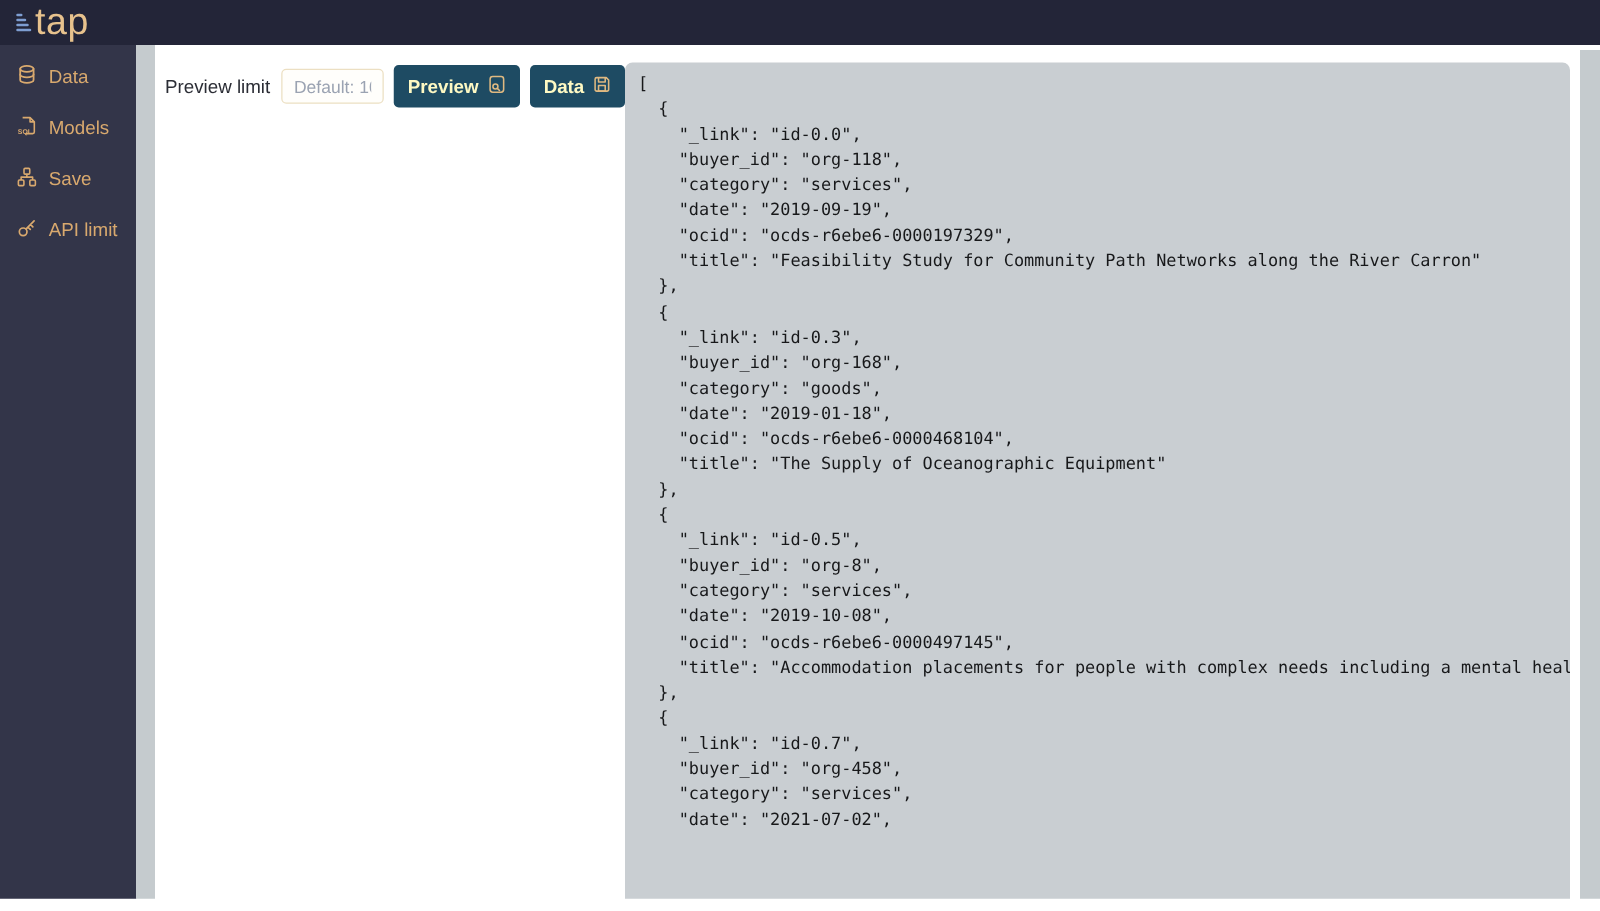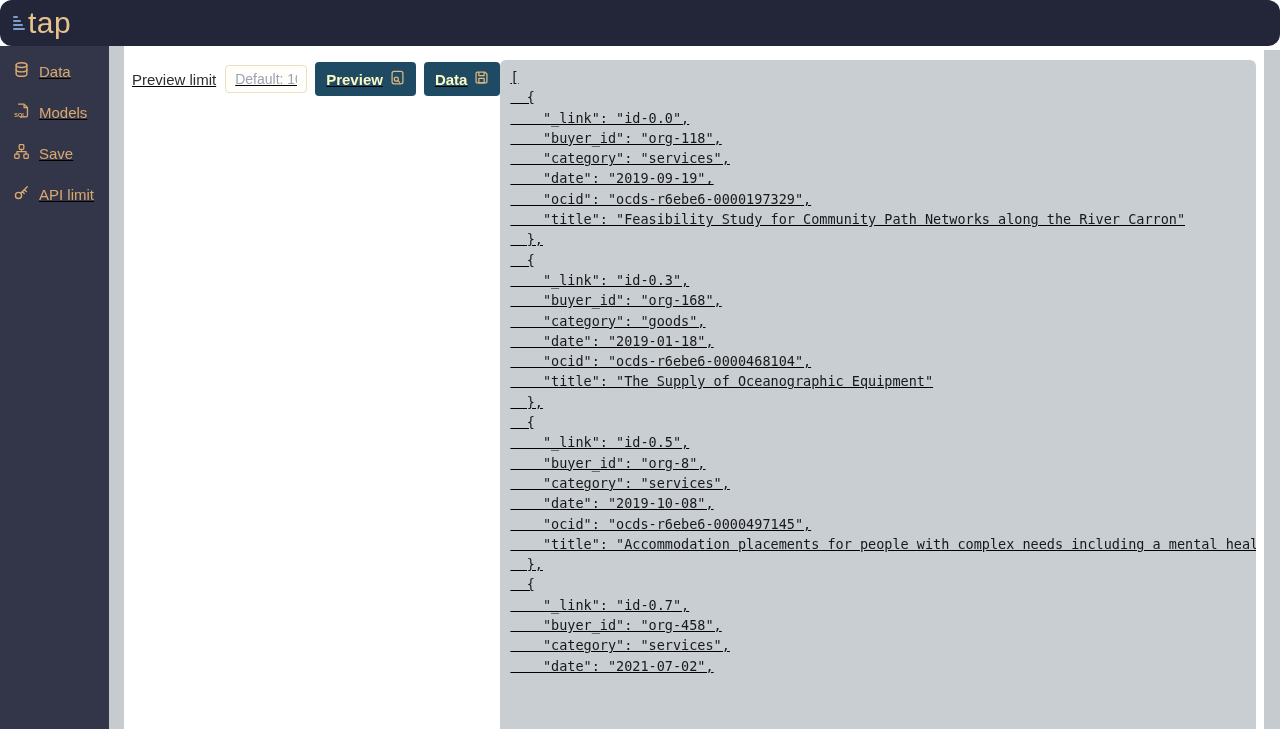--- a/index.html
+++ b/index.html
@@ -4,24 +4,23 @@
 <style>
   * { box-sizing: border-box; margin: 0; padding: 0; }
   html, body {
     width: 1280px; height: 729px; overflow: hidden;
     font-family: "Liberation Sans", sans-serif;
     background: #ffffff;
   }
 
   
   .app-header {
-    height: 46px; background: #232538;
+    height: 36px; background: #232538;
     display: flex; align-items: center; justify-content: space-between;
     padding: 0 9px 0 13px;
-    border-radius: 12px;
   }
   .logo { display: flex; align-items: flex-end; gap: 3px; cursor: pointer; }
   .logo-mark { display: flex; flex-direction: column; align-items: flex-start; gap: 2px; margin-bottom: 7px; }
   .logo-mark span { display: block; height: 2px; background: #7e9ed2; border-radius: 1px; }
   .logo-mark span:nth-child(1) { width: 5px; }
   .logo-mark span:nth-child(2) { width: 8px; }
   .logo-mark span:nth-child(3) { width: 10px; }
   .logo-mark span:nth-child(4) { width: 12px; }
   .logo-text {
     color: #e7c28d; font-size: 30px; line-height: 0.95; font-weight: 400;
@@ -30,21 +29,21 @@
   .header-right { display: flex; align-items: center; gap: 13px; }
   .doc-link { color: #eed9ae; font-size: 16px; font-weight: 600; cursor: pointer; text-decoration: none; }
   .avatar {
     width: 37px; height: 37px; border-radius: 50%;
     background: #6e4f38; border: 2px solid #c69e62;
     color: #ffffff; font-size: 16px; font-weight: 600;
     display: flex; align-items: center; justify-content: center; cursor: pointer;
   }
 
   
-  .app-body { display: flex; height: 683px; background: #ffffff; text-decoration: underline; }
+  .app-body { display: flex; height: 683px; background: #ffffff; }
 
   .sidebar {
     width: 109px; background: #333549; flex-shrink: 0;
     padding-top: 13px;
   }
   .sidebar-item {
     display: flex; align-items: center; gap: 9px;
     padding-left: 13px; height: 24px; margin-bottom: 17px;
     color: #d9a96e; font-size: 15px; font-weight: 500; cursor: pointer;
     white-space: nowrap;

